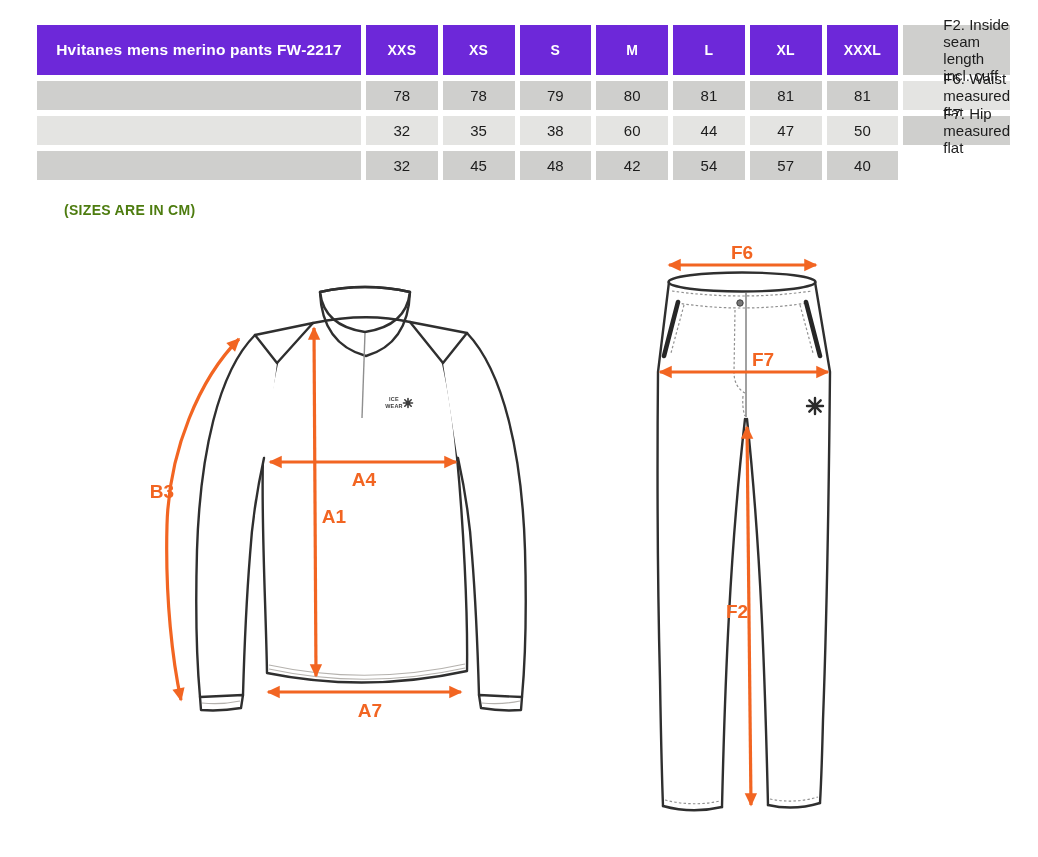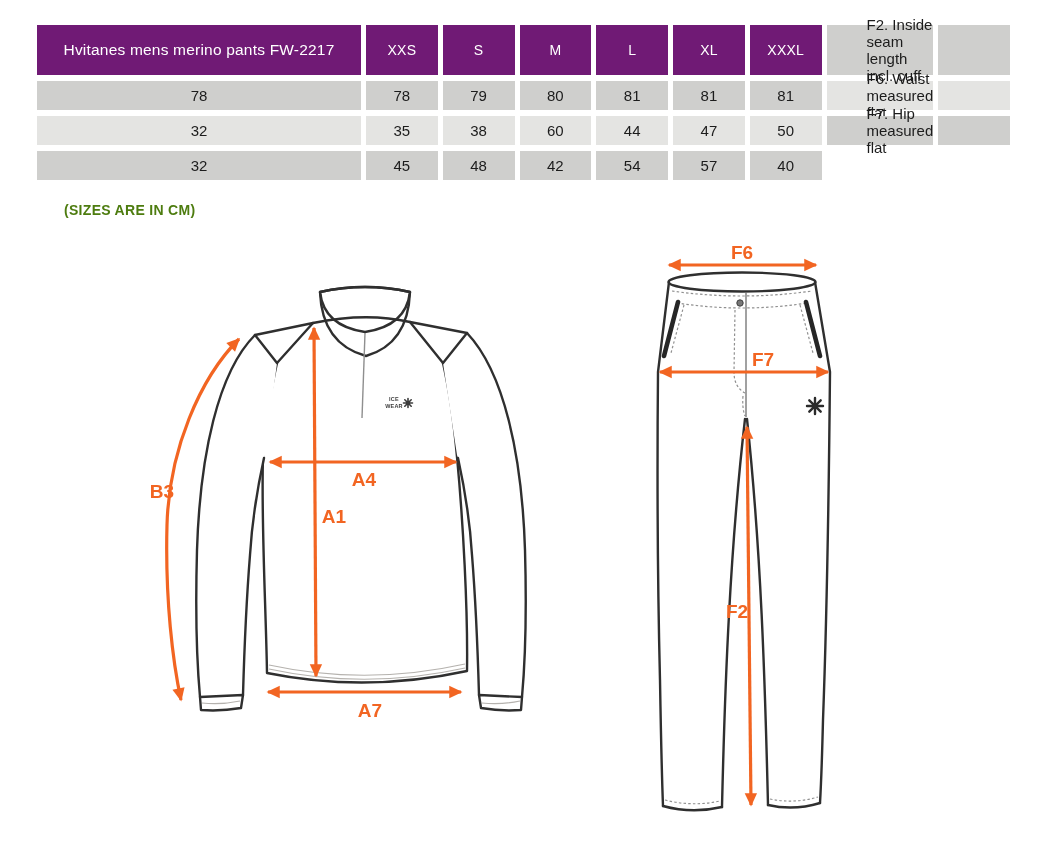--- a/index.html
+++ b/index.html
@@ -3,22 +3,22 @@
 <meta charset="utf-8">
 <style>
   html,body{margin:0;padding:0;background:#fff;}
   .sheet{position:relative;width:1038px;height:857px;background:#fff;overflow:hidden;
          font-family:"Liberation Sans",sans-serif;}
   
   .size-table{position:absolute;left:37px;top:25px;width:973px;display:grid;
               grid-template-columns:324px repeat(8,1fr);
               grid-template-rows:50px 29px 29px 29px;
               column-gap:5px;row-gap:6px;background:#fff;}
-  .hcell{background:#701a75;color:#fff;display:flex;align-items:center;justify-content:center;
-         font-weight:normal;font-size:14px;letter-spacing:.2px;}
+  .hcell{background:#6d28d9;color:#fff;display:flex;align-items:center;justify-content:center;
+         font-weight:bold;font-size:14px;letter-spacing:.2px;}
   .hcell.title{font-size:15.5px;}
   .cell{background:#CFCFCD;display:flex;align-items:center;justify-content:center;
         font-size:15px;color:#1c1c1c;box-sizing:border-box;}
   .cell.alt{background:#E4E4E2;}
   .cell.label{justify-content:flex-start;padding-left:40px;}
   
   .note{position:absolute;left:64px;top:202px;color:#4d7c0f;font-size:14px;
         font-weight:600;letter-spacing:.3px;}
   
   .shirt-svg{position:absolute;left:140px;top:250px;}
@@ -33,20 +33,21 @@
          font-size:5.5px;text-anchor:middle;letter-spacing:.2px;}
 </style>
 </head>
 <body>
 
 <div class="sheet">
 
   <div class="size-table">
       <div class="hcell title">Hvitanes mens merino pants FW-2217</div>
       <div class="hcell">XXS</div>
+      <div class="hcell">XS</div>
       <div class="hcell">S</div>
       <div class="hcell">M</div>
       <div class="hcell">L</div>
       <div class="hcell">XL</div>
       <div class="hcell">XXXL</div>
       <div class="cell label">F2. Inside seam length incl. cuff</div>
       <div class="cell"></div>
       <div class="cell">78</div>
       <div class="cell">78</div>
       <div class="cell">79</div>

